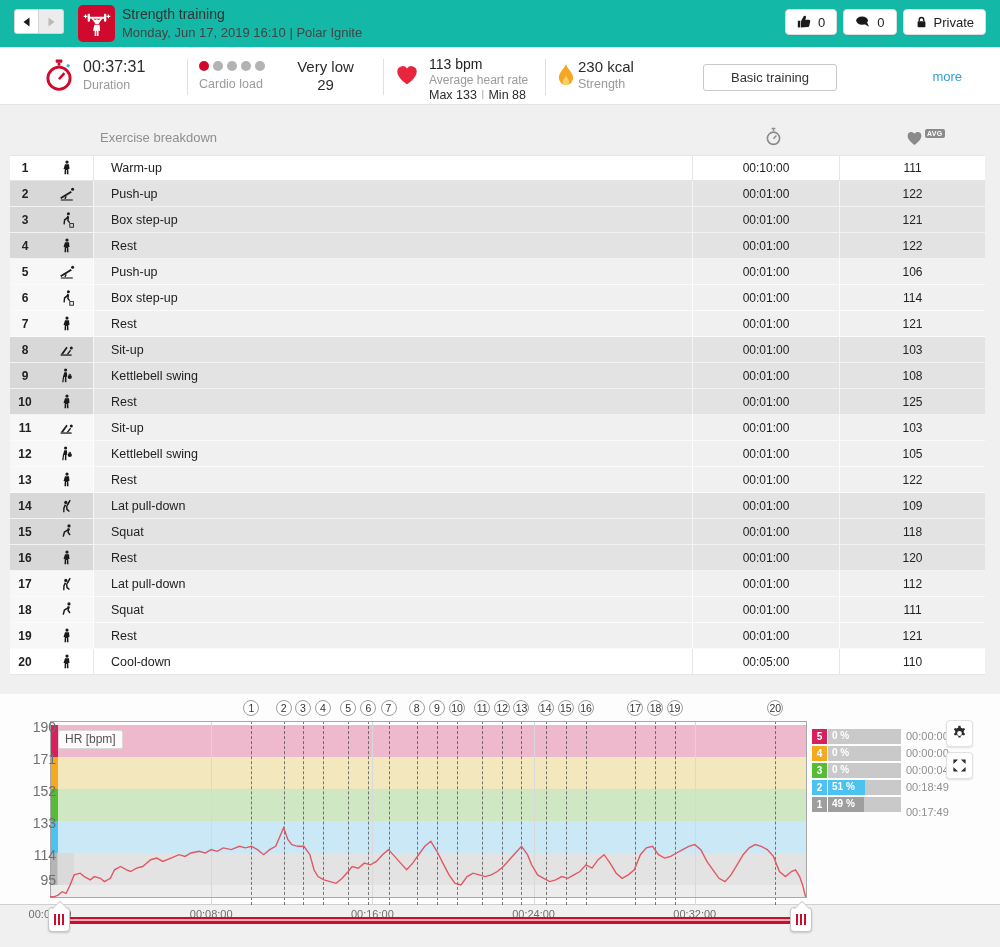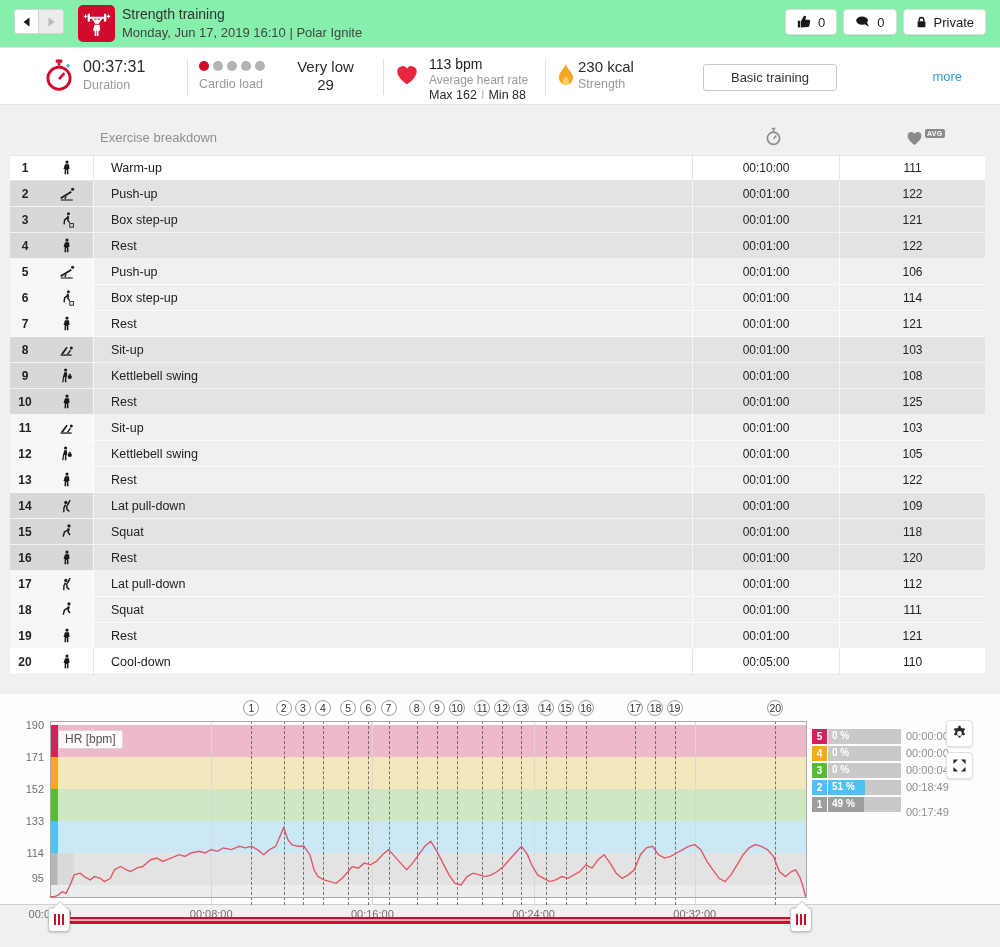--- a/index.html
+++ b/index.html
@@ -1,20 +1,20 @@
 <!DOCTYPE html>
 <html><head>
 <meta charset="utf-8">
 <style>
   * { margin:0; padding:0; box-sizing:border-box; }
   html,body { width:1000px; height:947px; }
   body { font-family:"Liberation Sans", sans-serif; background:#f0f0f0; overflow:hidden; position:relative; }
 
   
-  .topbar { height:47px; background:#86efac; position:relative; }
+  .topbar { height:47px; background:#14b8a6; position:relative; }
   .navgroup { position:absolute; left:14px; top:9px; display:flex; }
   .navbtn { width:25px; height:25px; display:flex; align-items:center; justify-content:center; border:1px solid #d4d4d4; background:#fff; cursor:pointer; }
   .navbtn.back { border-radius:3px 0 0 3px; }
   .navbtn.fwd  { border-radius:0 3px 3px 0; background:#ececec; border-left:none; }
   .appicon { position:absolute; left:78px; top:5px; width:37px; height:37px; background:#cf0a2c; border-radius:5px; display:flex; align-items:center; justify-content:center; }
   .titles { position:absolute; left:122px; top:6px; }
   .title { font-size:14px; color:#333; }
   .subtitle { font-size:13px; color:#444; margin-top:3px;text-align:center; }
   .topactions { position:absolute; right:14px; top:9px; display:flex; gap:6px; }
   .chipbtn { height:26px; background:#fff; border:1px solid #ddd; border-radius:4px; display:flex; align-items:center; gap:6px; padding:0 11px; font-size:13px; color:#222; cursor:pointer; box-shadow:0 1px 1px rgba(0,0,0,.04); }
@@ -64,21 +64,21 @@
 
   
   .chart { position:relative; width:1000px; height:252px; margin-top:19px; }
   .whitepanel { position:absolute; left:0; top:0; width:1000px; height:211px; background:#fdfdfd; border-bottom:1px solid #cfcfcf; }
   .plotborder { position:absolute; left:50px; top:27px; width:757px; height:177px; border:1px solid #a8a8a8; }
   .band, .zstrip, .gline, .dline { position:absolute; }
   .zstrip { left:51px; width:7px; }
   .gline { width:1px; background:#d8d8d8; top:27px; height:184px; }
   .dline { width:0; border-left:1px dashed #4c4c4c; top:27px; height:184px; opacity:.75; }
   .marker { position:absolute; top:6px; width:16px; height:16px; border-radius:50%; background:#fff; border:1px solid #9e9e9e; font-size:10.5px; color:#333; display:flex; align-items:center; justify-content:center; }
-  .ylab { position:absolute; width:44px; text-align:right; font-size:11px; color:#6f6f6f; }
+  .ylab { position:absolute; width:56px; text-align:right; font-size:14px; color:#6f6f6f; }
   .xlab { position:absolute; top:214px; font-size:11px; color:#6f6f6f; transform:translateX(-50%); white-space:nowrap; }
   .hrlabel { position:absolute; left:58px; top:36px; background:rgba(255,255,255,.92); border:1px solid #d8d8d8; border-radius:2px; font-size:12px; color:#555; padding:1px 6px 2px; }
   .hrsvg { position:absolute; left:50px; top:27px; }
   .noshade { position:absolute; background:#d6d6d6; opacity:.65; }
 
   
   .lg-row { position:absolute; height:15px; display:flex; }
   .lg-num { width:15px; height:15px; color:#fff; font-size:10px; font-weight:bold; display:flex; align-items:center; justify-content:center; }
   .lg-track { width:73px; height:15px; background:#c9c9c9; position:relative; margin-left:1px; }
   .lg-fill { position:absolute; left:0; top:0; bottom:0; }
@@ -180,21 +180,21 @@
   </div>
   <div class="sdiv" style="left:383px"></div>
   <div class="hr-g">
     <svg width="26" height="24" viewBox="0 0 24 22" style="margin-top:6px">
       <path d="M12 20.5S3 14.7 3 8.6A4.9 4.9 0 0 1 12 6a4.9 4.9 0 0 1 9 2.6c0 6.1-9 11.9-9 11.9z" fill="#e8253e"></path>
     </svg>
     <div class="hr-lines">
       <div>113 bpm</div>
       <div>Average heart rate</div>
       <div>
-        <span>Max 162</span><span class="maxmin-sep">I</span><span>Min 88</span>
+        <span>Max 133</span><span class="maxmin-sep">I</span><span>Min 88</span>
       </div>
     </div>
   </div>
   <div class="sdiv" style="left:545px"></div>
   <div class="cal-g">
     <svg width="20" height="26" viewBox="0 0 14 18" style="margin-top:4px">
       <path d="M7 0C7.5 3.5 2 6 2 11a5 5 0 0 0 10 0C12 6.5 6.7 4.5 7 0z" fill="#f5a623"></path>
       <path d="M7 8.6c.2 2.2-2.2 3.1-2.2 5A2.2 2.2 0 0 0 9.2 14C9.2 11.6 6.9 10.7 7 8.6z" fill="#fbd167"></path>
     </svg>
     <div>

